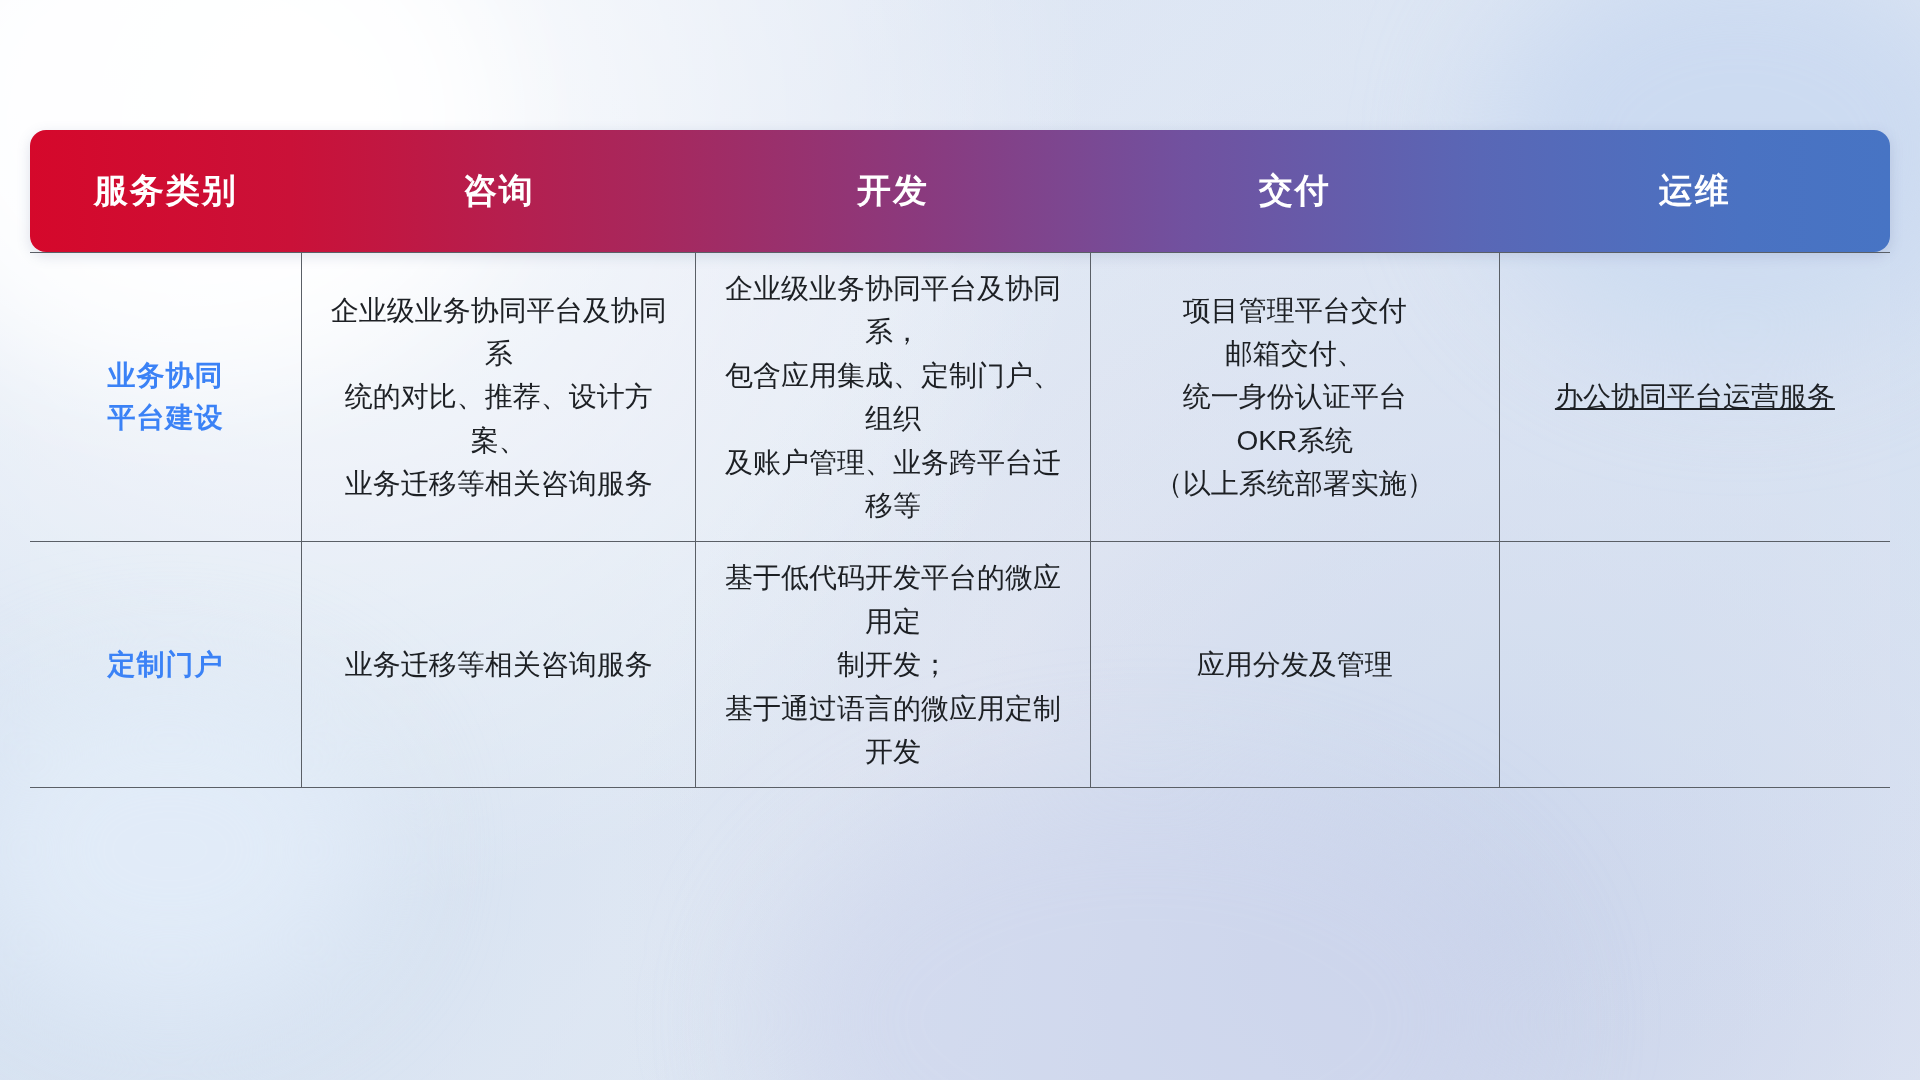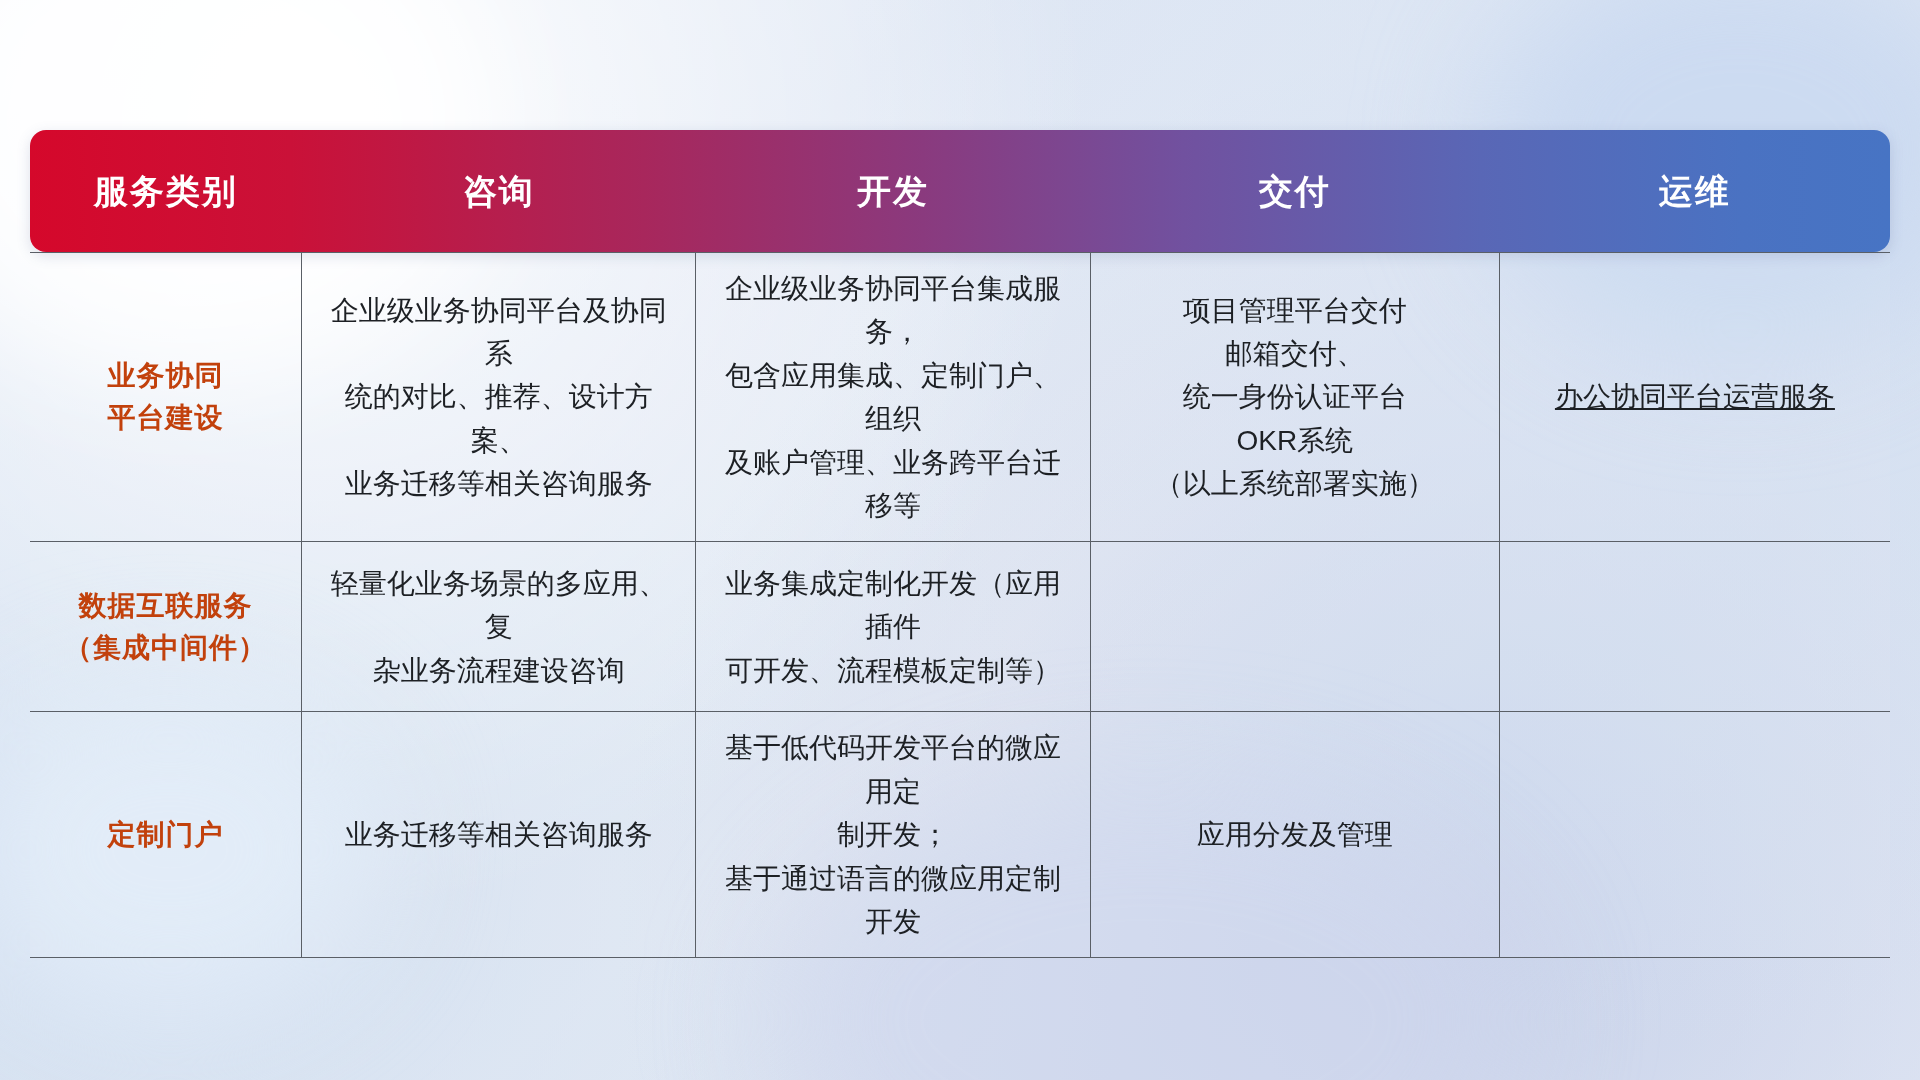--- a/index.html
+++ b/index.html
@@ -51,20 +51,21 @@
   }
 
   
   thead tr.head-row {
     height: 122px;
   }
   thead th {
     background: transparent;
     padding: 0;
     border: none;
+    font-family: Liberation Serif, serif;
   }
   .head-bar {
     position: absolute;
     left: 30px;
     top: 130px;
     width: 1860px;
     height: 122px;
     border-radius: 16px;
     background: linear-gradient(90deg, #d5082b 0%, #ca1138 14%, #a8275c 33%, #8a3a7e 48%, #71519f 62%, #5967b6 78%, #4a72c2 92%, #4774c4 100%);
     box-shadow: 0 4px 14px rgba(80,90,140,0.18);
@@ -92,21 +93,21 @@
     font-size: 28px;
     line-height: 1.55;
     padding: 14px 16px;
     background: rgba(255,255,255,0.06);
   }
   tbody tr:first-child td {
     border-top: 1px solid #5a5f66;
   }
   tbody td.cat {
     border-left: none;
-    color: #c2410c;
+    color: #3b82f6;
     font-size: 28px;
     font-weight: bold;
     letter-spacing: 1px;
     line-height: 1.5;
   }
   tbody td.last {
     border-right: none;
     text-decoration: underline;
   }
   .cell-text {
@@ -161,55 +162,35 @@
           <td class="cat">
             <span class="cell-text">业务协同
 平台建设</span>
           </td>
           <td>
             <span class="cell-text">企业级业务协同平台及协同系
 统的对比、推荐、设计方案、
 业务迁移等相关咨询服务</span>
           </td>
           <td>
-            <span class="cell-text">企业级业务协同平台集成服务，
+            <span class="cell-text">企业级业务协同平台及协同系，
 包含应用集成、定制门户、组织
 及账户管理、业务跨平台迁移等</span>
           </td>
           <td>
             <span class="cell-text">项目管理平台交付
 邮箱交付、
 统一身份认证平台
 OKR系统
 （以上系统部署实施）</span>
           </td>
           <td class="last">
             <span class="cell-text">办公协同平台运营服务</span>
           </td>
         </tr>
-        <tr class="r2">
-          <td class="cat">
-            <span class="cell-text">数据互联服务
-（集成中间件）</span>
-          </td>
-          <td>
-            <span class="cell-text">轻量化业务场景的多应用、复
-杂业务流程建设咨询</span>
-          </td>
-          <td>
-            <span class="cell-text">业务集成定制化开发（应用插件
-可开发、流程模板定制等）</span>
-          </td>
-          <td>
-            <span class="cell-text"></span>
-          </td>
-          <td class="last">
-            <span class="cell-text"></span>
-          </td>
-        </tr>
         <tr class="r3">
           <td class="cat">
             <span class="cell-text">定制门户</span>
           </td>
           <td>
             <span class="cell-text">业务迁移等相关咨询服务</span>
           </td>
           <td>
             <span class="cell-text">基于低代码开发平台的微应用定
 制开发；

